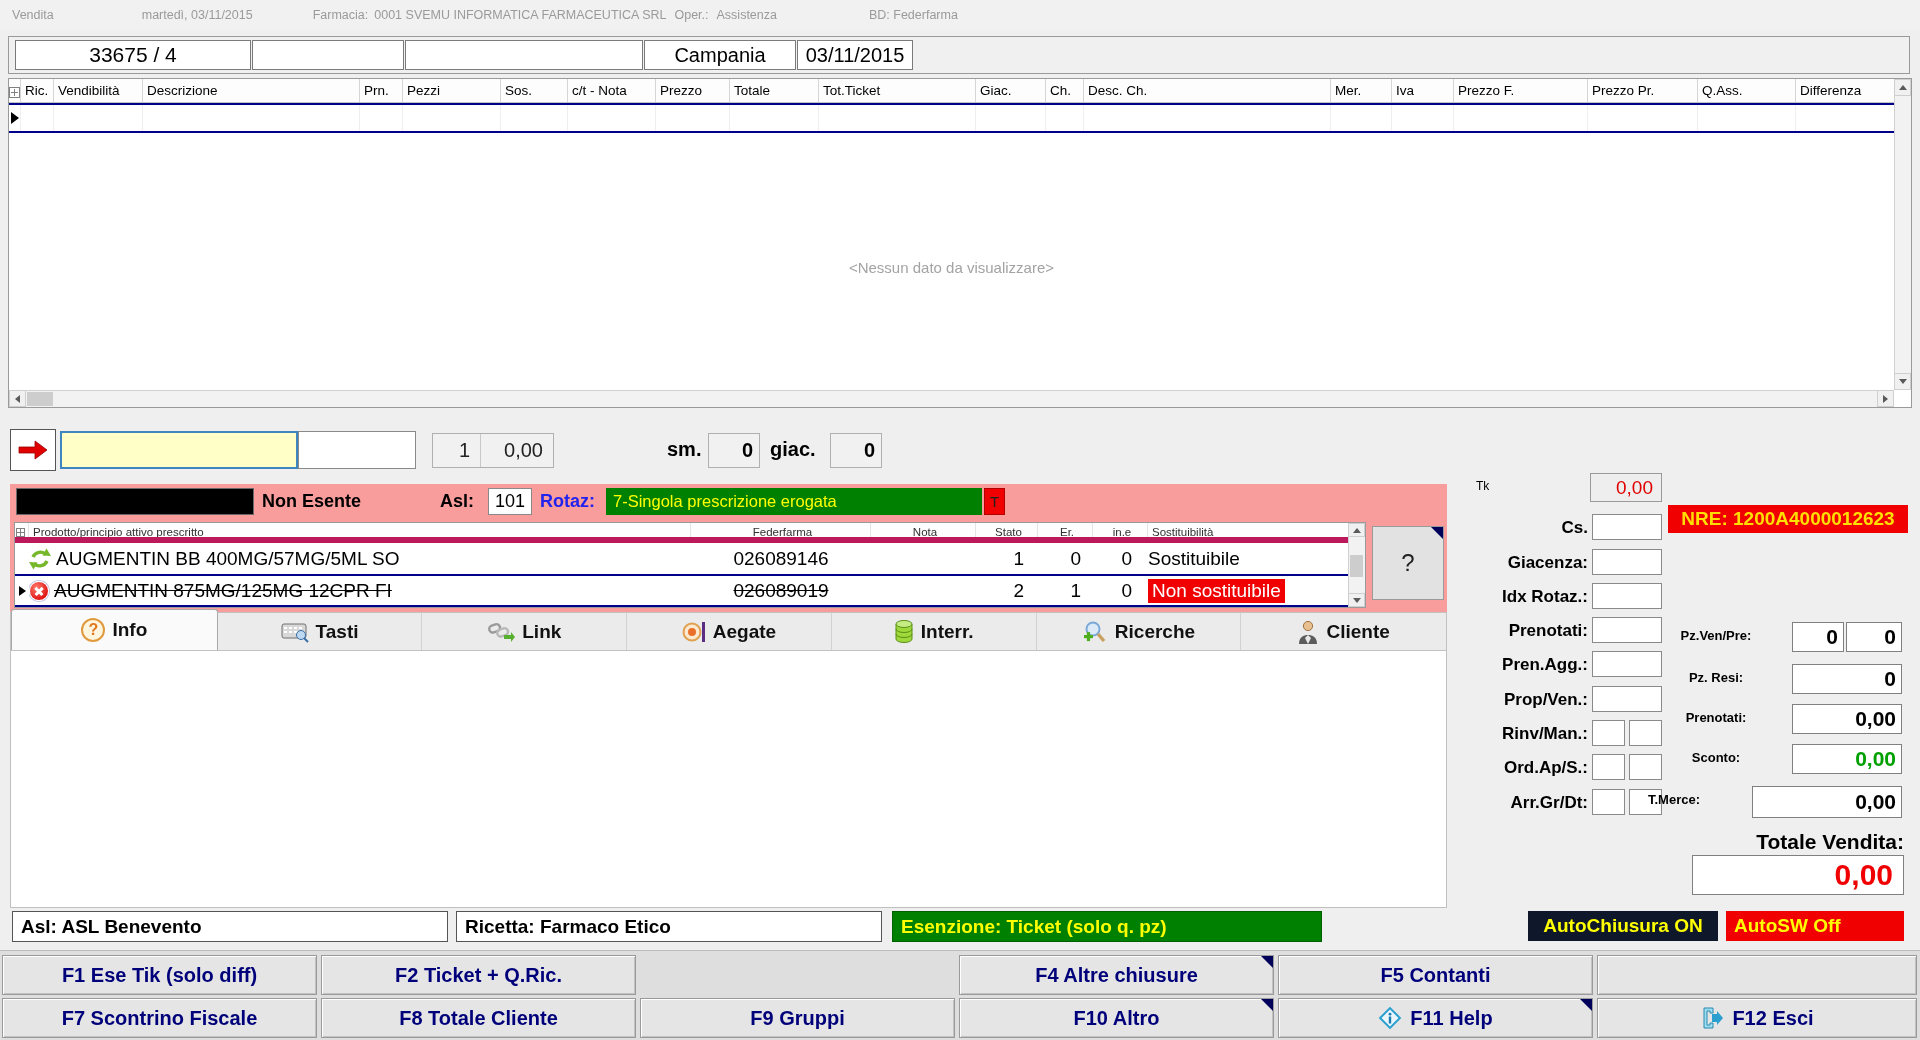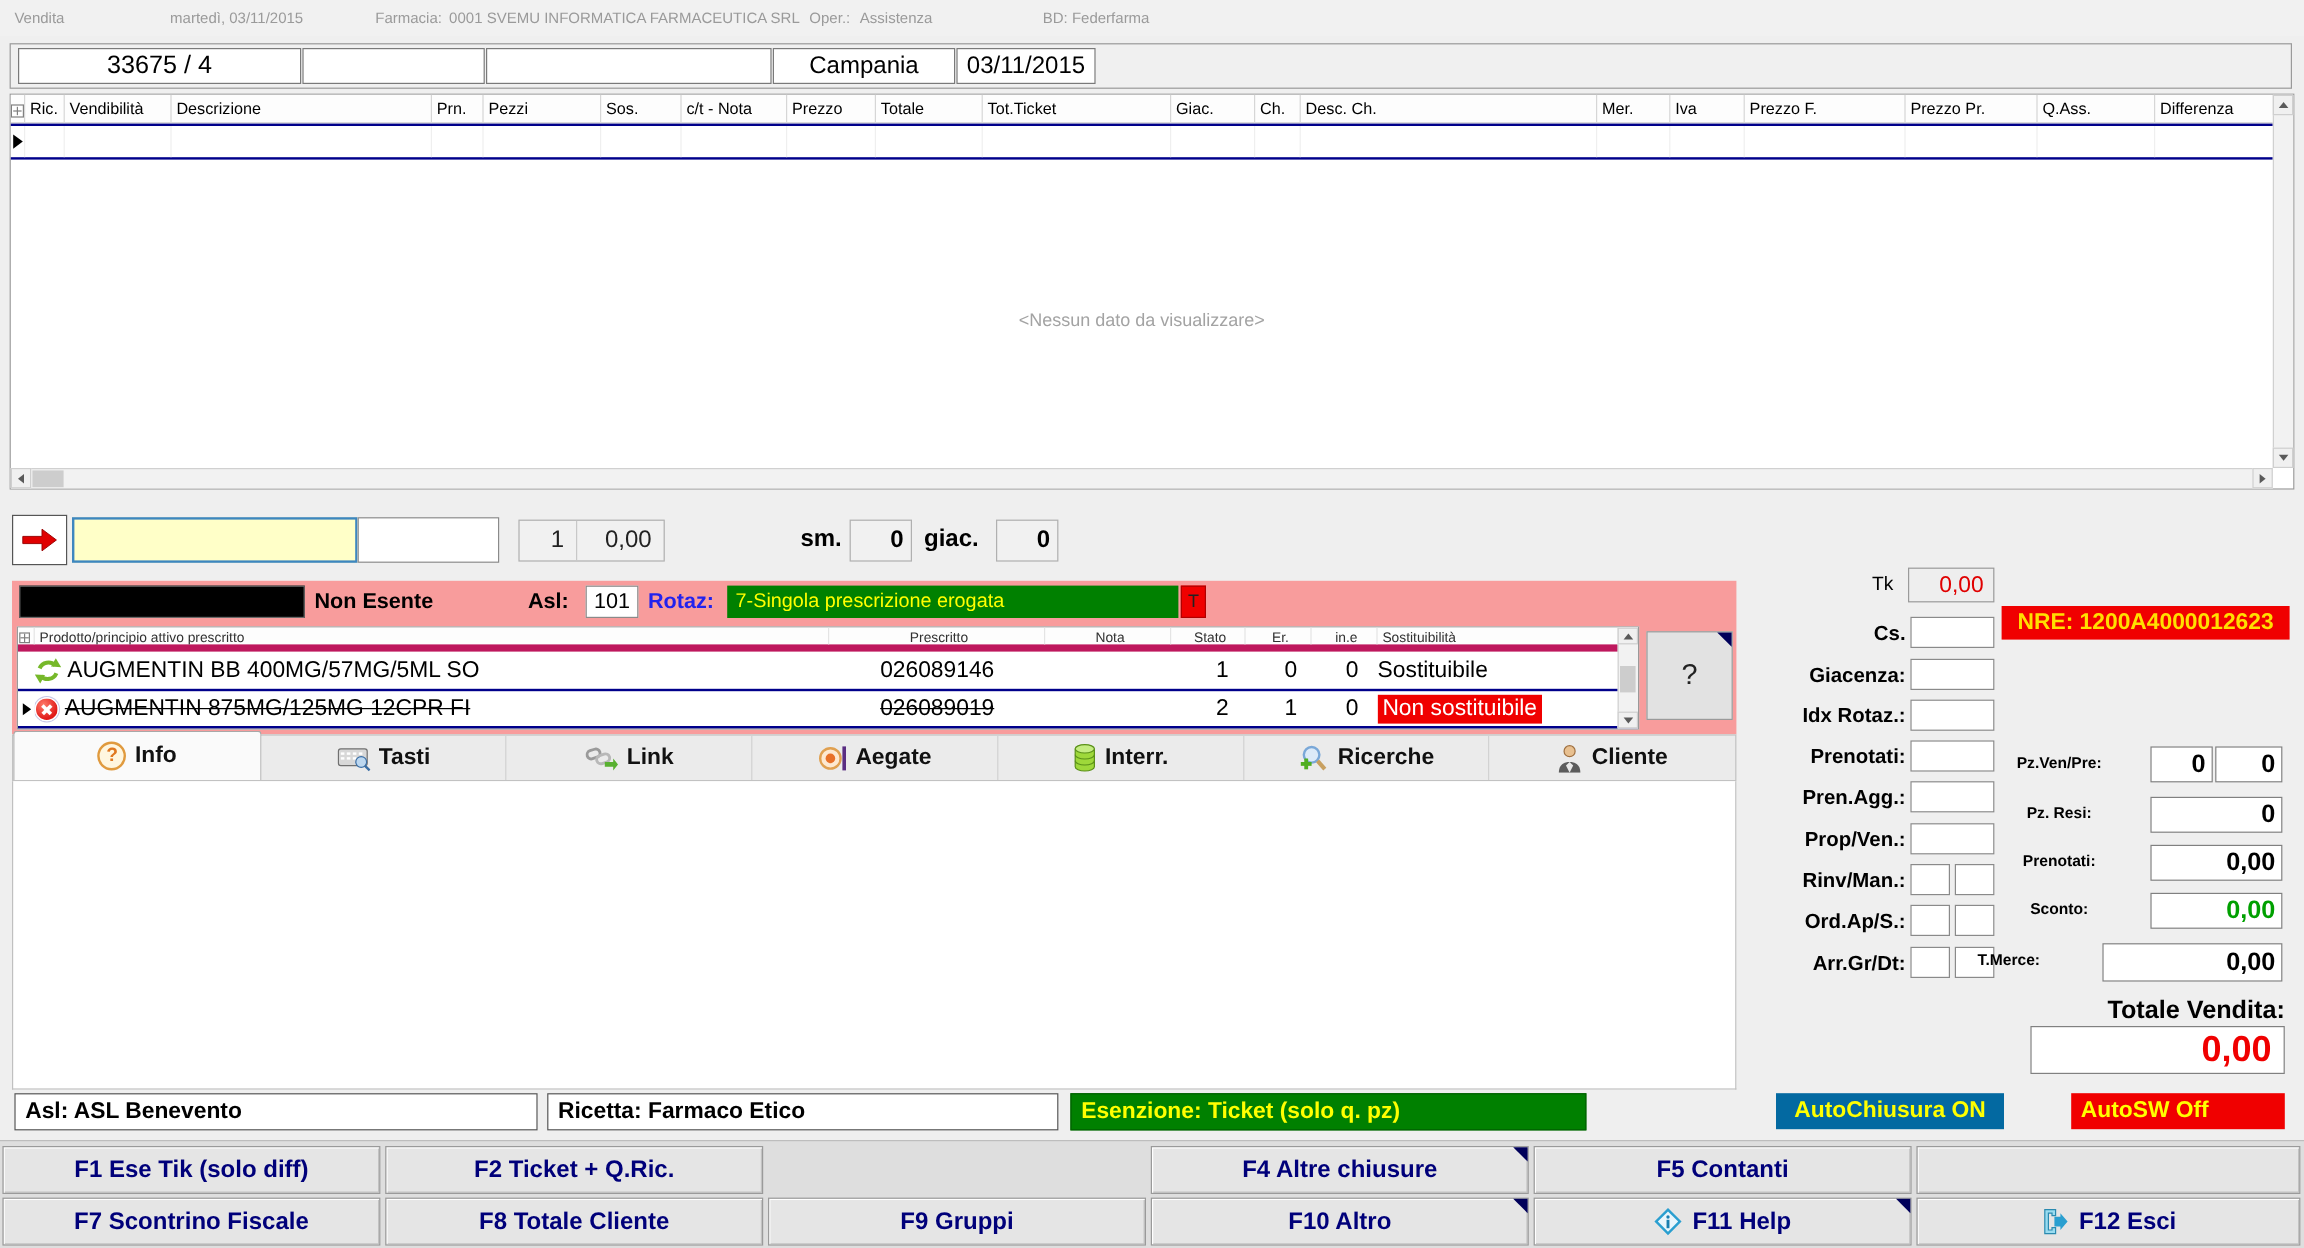--- a/index.html
+++ b/index.html
@@ -104,34 +104,34 @@
     border-right:1px solid #d2d2d2; font-size:19px; font-weight:bold; color:#111; }
   .tab.active{ background:#fafafa; border:1px solid #a8a8a8; border-bottom:none; margin-top:-4px;
     border-radius:3px 3px 0 0; width:207px; }
   .content-panel{ position:absolute; left:10px; top:651px; width:1437px; height:257px; background:#fff;
     border:1px solid #c0c0c0; border-top:none; }
 
   
   .rp-lbl{ position:absolute; font-size:17px; font-weight:bold; text-align:right; white-space:nowrap; }
   .rp-input{ position:absolute; width:70px; height:26px; background:#fff; border:1px solid #8a8a8a; }
   .rp-input.half{ width:33px; }
-  .tk-lbl{ position:absolute; left:1560px; top:479px; font-size:16px; }
+  .tk-lbl{ position:absolute; left:1476px; top:479px; font-size:12px; }
   .tk-box{ position:absolute; left:1590px; top:473px; width:72px; height:29px; background:#eee; border:1px solid #9a9a9a;
     display:flex; align-items:center; justify-content:flex-end; padding-right:8px; font-size:19px; color:#e00000; }
   .nre-box{ position:absolute; left:1668px; top:505px; width:240px; height:28px; background:#f00000;
     display:flex; align-items:center; justify-content:center; font-size:19px; font-weight:bold; color:#ffdf00; }
   .val-lbl{ position:absolute; font-size:13px; font-weight:bold; text-align:center; white-space:nowrap; }
   .val-box{ position:absolute; height:30px; background:#fff; border:1px solid #808080;
     display:flex; align-items:center; justify-content:flex-end; padding-right:5px; font-size:21px; font-weight:bold; }
   .totale-lbl{ position:absolute; left:1620px; top:830px; width:284px; text-align:right; font-size:21px; font-weight:bold; }
   .totale-box{ position:absolute; left:1692px; top:855px; width:212px; height:40px; background:#fff; border:1px solid #808080;
     display:flex; align-items:center; justify-content:flex-end; padding-right:10px; font-size:30px; font-weight:bold; color:#f00000; }
   .toggle{ position:absolute; top:911px; height:30px; display:flex; align-items:center; justify-content:center;
     font-size:19px; font-weight:bold; color:#ffff00; }
-  .tog-on{ left:1480px; width:190px; background:#0369a1; }
+  .tog-on{ left:1528px; width:190px; background:#0f172a; }
   .tog-off{ left:1726px; width:178px; background:#f00000; justify-content:flex-start; padding-left:8px; }
 
   
   .status-box{ position:absolute; top:911px; height:31px; background:#fff; border:1px solid #555;
     display:flex; align-items:center; padding-left:8px; font-size:19px; font-weight:bold; }
   .status-esenzione{ background:#008000; color:#ffff00; border:1px solid #006000; }
 
   
   .fn-area{ position:absolute; left:0; top:950px; width:1920px; height:90px; background:#dedede; border-top:1px solid #bdbdbd;}
   .fn-btn{ position:absolute; height:40px; background:#e5e5e5; border:1px solid #9a9a9a;
@@ -255,21 +255,21 @@
     <div class="rx-asl-lbl">Asl:</div>
     <input class="rx-asl" value="101" style="">
     <div class="rx-stato-lbl">Rotaz:</div>
     <div class="rx-stato">7-Singola prescrizione erogata</div>
     <div class="rx-tflag">T</div>
 
     <div class="rx-table">
       <div class="rxt-header">
         <div class="rxt-hcell" style="width:14px; padding-left:1px;"><span class="plusbox" style="width:9px;height:9px;"></span></div>
         <div class="rxt-hcell" style="width:662px">Prodotto/principio attivo prescritto</div>
-        <div class="rxt-hcell" style="width:180px; text-align:center;">Prescritto</div>
+        <div class="rxt-hcell" style="width:180px; text-align:center;">Federfarma</div>
         <div class="rxt-hcell" style="width:105px; text-align:center;">Nota</div>
         <div class="rxt-hcell" style="width:62px; text-align:center;">Stato</div>
         <div class="rxt-hcell" style="width:55px; text-align:center;">Er.</div>
         <div class="rxt-hcell" style="width:55px; text-align:center;">in.e</div>
         <div class="rxt-hcell" style="width:186px; border-right:none;">Sostituibilità</div>
       </div>
       <div class="rxt-row">
         <div class="rxt-cell" style="width:14px;"></div>
         <div class="rxt-cell" style="width:662px; gap:5px;">
           <svg class="ic" width="22" height="22" viewBox="0 0 22 22">

